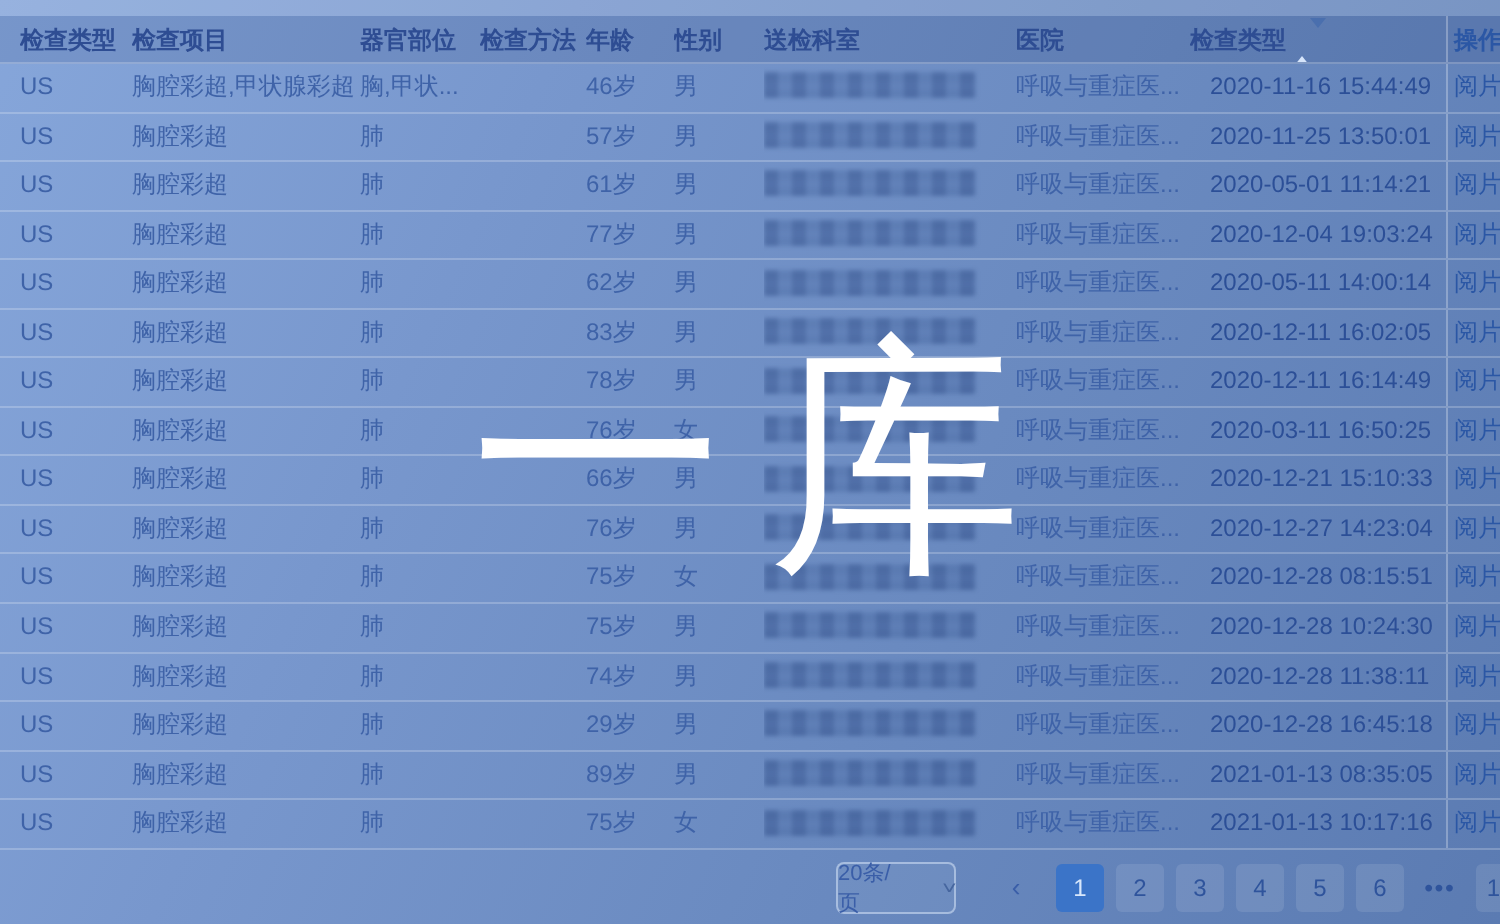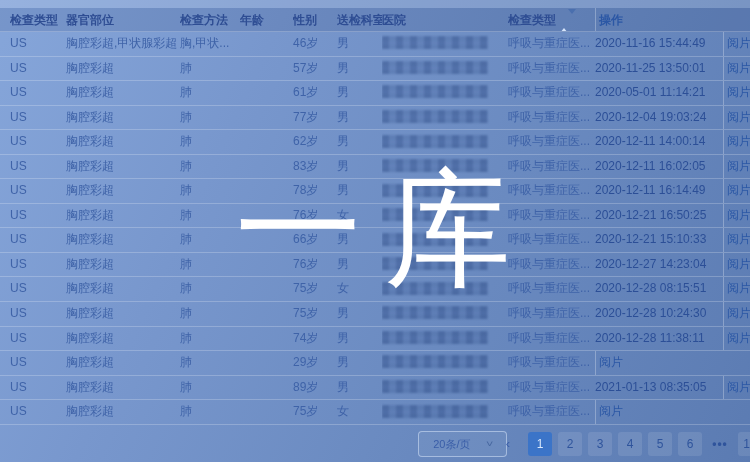--- a/index.html
+++ b/index.html
@@ -24,21 +24,21 @@
   }
   .thead .cell { overflow:hidden; white-space:nowrap; padding-right:4px; }
 
   .tbody { }
   .trow {
     height:24.56px; line-height:23.5px;
     border-bottom:1px solid rgba(255,255,255,0.22);
     color:#3f63a8; font-size:12px;
   }
   .cell { overflow:hidden; white-space:nowrap; padding-right:4px; }
-  .cell.time { color:#2c4f97; }
+  .cell.time { color:#2c4f97;margin-left:10px; }
   .cell.action {
     border-left:1px solid rgba(255,255,255,0.28);
     padding-left:3px; color:#2b57a5;
   }
   .link { cursor:pointer;margin-top:22px; }
 
   .redact {
     display:inline-block; vertical-align:middle;
     width:106px; height:13px; margin-top:-2px; border-radius:1px;
     background-image:
@@ -62,27 +62,26 @@
     font-size:127px; line-height:1.05; font-weight:400; letter-spacing:22px;
     color:#ffffff; white-space:nowrap; pointer-events:none;
     font-family:"DejaVu Sans","Liberation Sans",sans-serif;
   }
 
   .pagination {
     position:absolute; left:0; top:430px; width:750px; height:28px;
     display:flex; align-items:center; font-size:12px;
   }
   .page-size {
-    position:absolute; left:418px; width:89px; height:26px;
+    position:absolute; left:418px; width:60px; height:26px;
     border:1px solid rgba(214,228,248,0.55); border-radius:4px;
     background:rgba(255,255,255,0.05);
     color:#3a5ea8; font-size:11px;
     display:flex; align-items:center; justify-content:center; gap:16px;
     cursor:pointer;
-    text-align:center;
   }
   .page-size .chev { font-size:9px; color:#46669f; transform:scaleX(1.4); }
   .pager-prev {
     position:absolute; left:500px; width:16px; height:24px; line-height:23px;
     text-align:center; color:#3a5ea8; font-size:13px; cursor:pointer;
   }
   .pages { position:absolute; left:528px; display:flex; gap:6px; }
   .page-btn {
     min-width:24px; width:24px; height:24px; line-height:24px; text-align:center;
     background:rgba(255,255,255,0.10); border-radius:3px;
@@ -92,20 +91,21 @@
   .page-btn.ellipsis { background:transparent; letter-spacing:1px; font-weight:bold; }
 </style>
 </head>
 <body>
 
 <div class="screen">
   <div class="top-strip"></div>
 
   <div class="grid thead">
     <div class="cell">检查类型</div>
+    <div class="cell">检查项目</div>
     <div class="cell">器官部位</div>
     <div class="cell">检查方法</div>
     <div class="cell">年龄</div>
     <div class="cell">性别</div>
     <div class="cell">送检科室</div>
     <div class="cell">医院</div>
     <div class="cell">
       <span>检查类型</span><span class="sort-caret"><span class="up"></span><span class="down"></span></span>
     </div>
     <div class="cell action">操作</div>
@@ -166,21 +166,21 @@
 
     <div class="grid trow">
       <div class="cell">US</div>
       <div class="cell">胸腔彩超</div>
       <div class="cell">肺</div>
       <div class="cell"></div>
       <div class="cell">62岁</div>
       <div class="cell">男</div>
       <div class="cell"><span class="redact"></span></div>
       <div class="cell">呼吸与重症医...</div>
-      <div class="cell time">2020-12-11 14:00:14</div>
+      <div class="cell time">2020-05-11 14:00:14</div>
       <div class="cell action"><span class="link">阅片</span></div>
     </div>
 
     <div class="grid trow">
       <div class="cell">US</div>
       <div class="cell">胸腔彩超</div>
       <div class="cell">肺</div>
       <div class="cell"></div>
       <div class="cell">83岁</div>
       <div class="cell">男</div>
@@ -205,21 +205,21 @@
 
     <div class="grid trow">
       <div class="cell">US</div>
       <div class="cell">胸腔彩超</div>
       <div class="cell">肺</div>
       <div class="cell"></div>
       <div class="cell">76岁</div>
       <div class="cell">女</div>
       <div class="cell"><span class="redact"></span></div>
       <div class="cell">呼吸与重症医...</div>
-      <div class="cell time">2020-12-21 16:50:25</div>
+      <div class="cell time">2020-03-11 16:50:25</div>
       <div class="cell action"><span class="link">阅片</span></div>
     </div>
 
     <div class="grid trow">
       <div class="cell">US</div>
       <div class="cell">胸腔彩超</div>
       <div class="cell">肺</div>
       <div class="cell"></div>
       <div class="cell">66岁</div>
       <div class="cell">男</div>
@@ -283,20 +283,21 @@
 
     <div class="grid trow">
       <div class="cell">US</div>
       <div class="cell">胸腔彩超</div>
       <div class="cell">肺</div>
       <div class="cell"></div>
       <div class="cell">29岁</div>
       <div class="cell">男</div>
       <div class="cell"><span class="redact"></span></div>
       <div class="cell">呼吸与重症医...</div>
+      <div class="cell time">2020-12-28 16:45:18</div>
       <div class="cell action"><span class="link">阅片</span></div>
     </div>
 
     <div class="grid trow">
       <div class="cell">US</div>
       <div class="cell">胸腔彩超</div>
       <div class="cell">肺</div>
       <div class="cell"></div>
       <div class="cell">89岁</div>
       <div class="cell">男</div>
@@ -308,20 +309,21 @@
 
     <div class="grid trow">
       <div class="cell">US</div>
       <div class="cell">胸腔彩超</div>
       <div class="cell">肺</div>
       <div class="cell"></div>
       <div class="cell">75岁</div>
       <div class="cell">女</div>
       <div class="cell"><span class="redact"></span></div>
       <div class="cell">呼吸与重症医...</div>
+      <div class="cell time">2021-01-13 10:17:16</div>
       <div class="cell action"><span class="link">阅片</span></div>
     </div>
   </div>
 
   <div class="watermark">一库</div>
 
   <div class="pagination">
     <div class="page-size">
       <span>20条/页</span>
       <span class="chev">˅</span>

